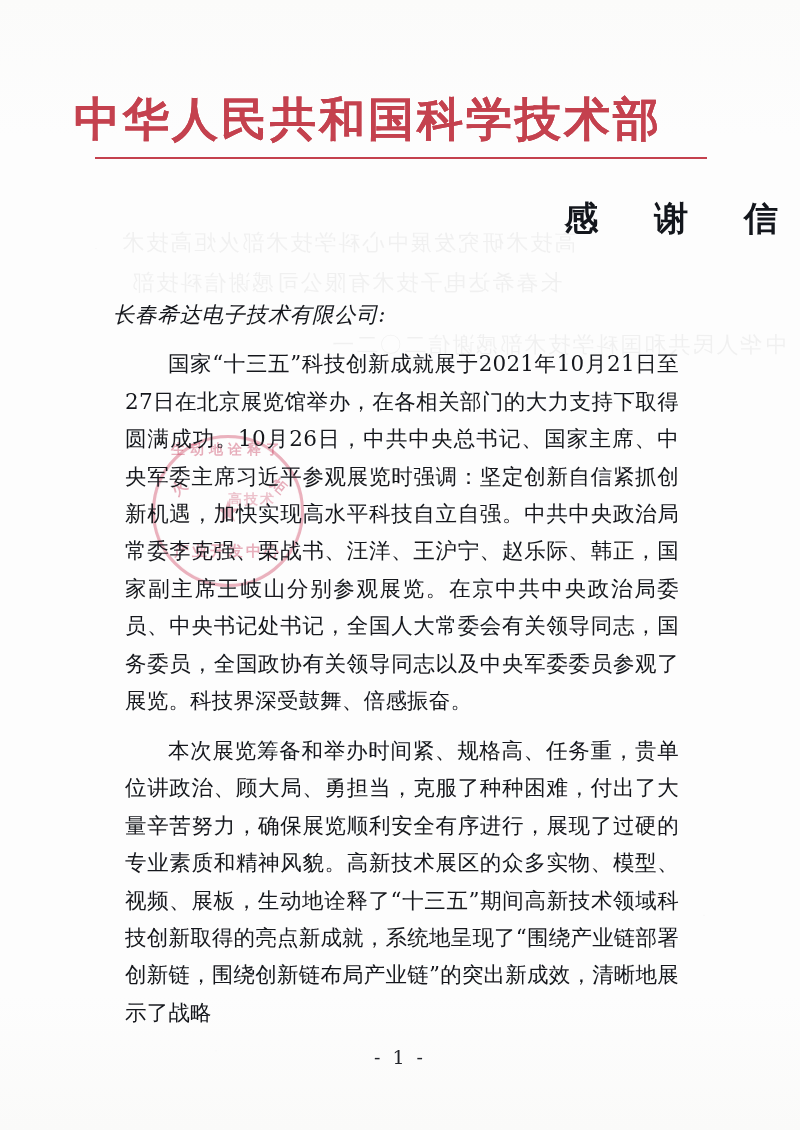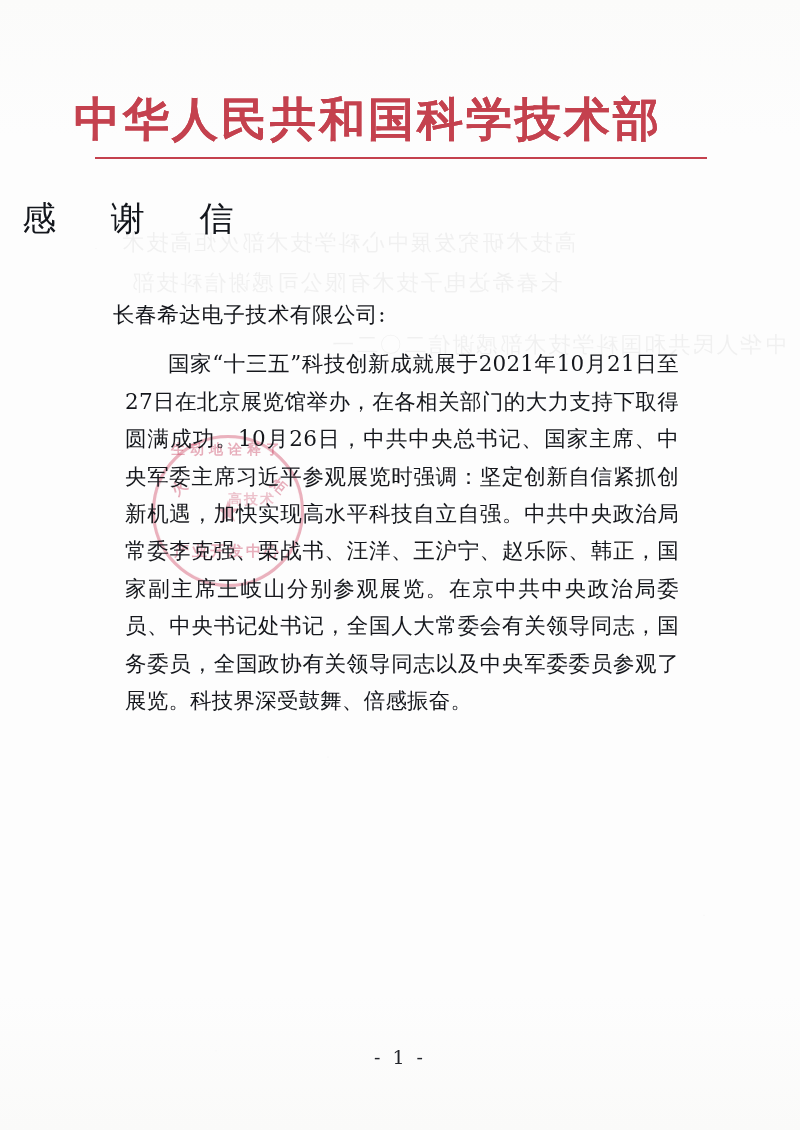--- a/index.html
+++ b/index.html
@@ -69,23 +69,23 @@
     height: 0;
     border-top: 2.2px solid #c4414e;
   }
 
   
   #doc-title {
     position: absolute;
     left: 0;
     top: 196px;
     width: 800px;
-    text-align: left;
+    text-align: right;
     font-family: "DejaVu Sans", "Liberation Sans", sans-serif;
-    font-weight: 400;
+    font-weight: 700;
     font-size: 34px;
     letter-spacing: 22px;
     text-indent: 22px;
     color: #13161c;
   }
 
   
   #body-block {
     position: absolute;
     left: 113px;
@@ -94,20 +94,21 @@
     color: #15171c;
     font-family: "DejaVu Serif", "Liberation Serif", serif;
     font-size: 21.5px;
     line-height: 37.4px;
   }
 
   #salutation {
     letter-spacing: 0.6px;
     margin-bottom: 12px;
     white-space: nowrap;
+    font-style: italic;
   }
 
   .para {
     text-align: justify;
     text-justify: inter-character;
     text-indent: 2em;
     letter-spacing: 0.2px;
     margin: 12px;
   }
 
@@ -242,18 +243,19 @@
     <div class="seal-text" id="seal-mid-text">高技术</div>
     <div class="seal-text" id="seal-left-char">火</div>
     <div class="seal-text" id="seal-right-char">炬</div>
     <div id="seal-star">★</div>
     <div class="seal-text" id="seal-bottom-text">产业开发中心</div>
   </div>
 
   <div id="body-block">
     <div id="salutation">长春希达电子技术有限公司:</div>
     <p class="para">国家“十三五”科技创新成就展于2021年10月21日至27日在北京展览馆举办，在各相关部门的大力支持下取得圆满成功。10月26日，中共中央总书记、国家主席、中央军委主席习近平参观展览时强调：坚定创新自信紧抓创新机遇，加快实现高水平科技自立自强。中共中央政治局常委李克强、栗战书、汪洋、王沪宁、赵乐际、韩正，国家副主席王岐山分别参观展览。在京中共中央政治局委员、中央书记处书记，全国人大常委会有关领导同志，国务委员，全国政协有关领导同志以及中央军委委员参观了展览。科技界深受鼓舞、倍感振奋。</p>
+    <p class="para">本次展览筹备和举办时间紧、规格高、任务重，贵单位讲政治、顾大局、勇担当，克服了种种困难，付出了大量辛苦努力，确保展览顺利安全有序进行，展现了过硬的专业素质和精神风貌。高新技术展区的众多实物、模型、视频、展板，生动地诠释了“十三五”期间高新技术领域科技创新取得的亮点新成就，系统地呈现了“围绕产业链部署创新链，围绕创新链布局产业链”的突出新成效，清晰地展示了战略</p>
   </div>
 
   <div id="page-number">- 1 -</div>
 
   <div id="speckle"></div>
 </div>
 
 </body></html>

